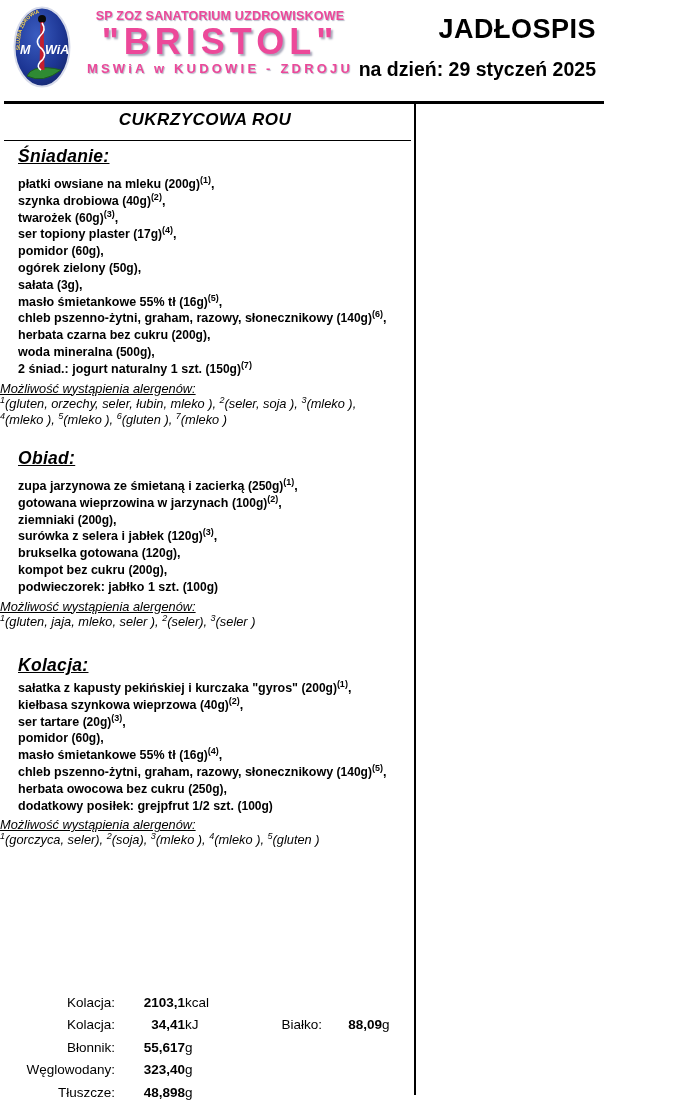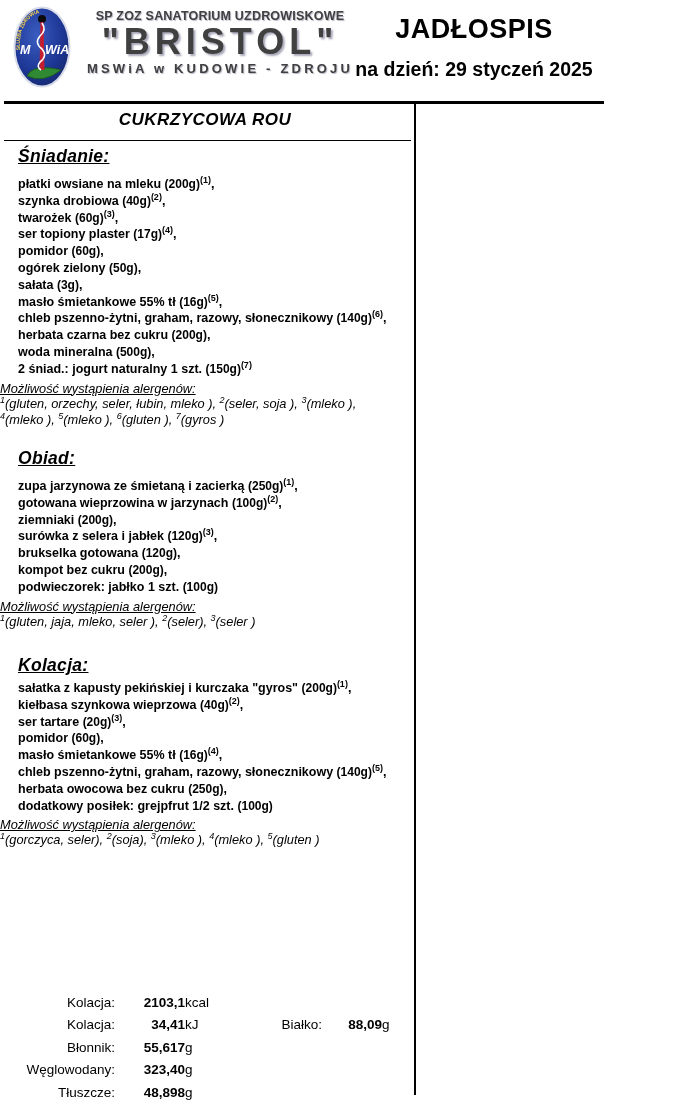--- a/index.html
+++ b/index.html
@@ -1,24 +1,24 @@
 <!DOCTYPE html>
 <html lang="pl"><head>
 <meta charset="utf-8">
 <style>
   html,body{margin:0;padding:0;background:#fff;}
   body{width:692px;height:1115px;position:relative;font-family:"Liberation Sans",sans-serif;color:#000;overflow:hidden;}
 
   
   .logo{position:absolute;left:13px;top:5px;width:58px;height:84px;}
-  .org-block{position:absolute;left:76px;top:9px;width:288px;text-align:center;color:#404040;}
+  .org-block{position:absolute;left:76px;top:9px;width:288px;text-align:center;color:#ec4899;}
   .org-line1{font-size:12.5px;font-weight:bold;letter-spacing:.2px;white-space:nowrap;text-shadow:1px 1px 1px #b9b9c9;}
   .org-name{font-size:36px;font-weight:bold;letter-spacing:5px;line-height:38px;white-space:nowrap;text-shadow:2px 2px 2px #a9a9bb;}
   .org-line3{font-size:13px;font-weight:bold;letter-spacing:3.2px;white-space:nowrap;text-shadow:1px 1px 1px #b9b9c9;}
-  .header-right{position:absolute;left:352px;top:14px;width:244px;text-align:center;}
+  .header-right{position:absolute;left:352px;top:14px;width:244px;text-align:right;}
   .doc-title{font-size:27px;font-weight:bold;letter-spacing:.5px;}
   .doc-date{font-size:19.5px;font-weight:bold;margin-top:13px;white-space:nowrap;}
 
   
   .rule-top{position:absolute;left:4px;top:101px;width:600px;height:3px;background:#000;}
   .vline{position:absolute;left:414px;top:101px;width:2px;height:994px;background:#000;}
   .diet-title{position:absolute;left:0;top:110px;width:410px;text-align:center;font-size:17px;font-weight:bold;font-style:italic;letter-spacing:.5px;}
   .diet-underline{position:absolute;left:4px;top:140px;width:407px;height:1px;background:#000;}
 
   
@@ -84,21 +84,21 @@
 <div class="rule-top"></div>
 <div class="vline"></div>
 
 <div class="diet-title">CUKRZYCOWA ROU</div>
 <div class="diet-underline"></div>
 
 <div id="sections">
     <div class="section sec-0"><div class="section-heading">Śniadanie:</div><div class="item-line"><span>płatki owsiane na mleku </span><span class="item-weight">(200g)</span><sup>(1)</sup><span>,</span></div><div class="item-line"><span>szynka drobiowa </span><span class="item-weight">(40g)</span><sup>(2)</sup><span>,</span></div><div class="item-line"><span>twarożek </span><span class="item-weight">(60g)</span><sup>(3)</sup><span>,</span></div><div class="item-line"><span>ser topiony plaster </span><span class="item-weight">(17g)</span><sup>(4)</sup><span>,</span></div><div class="item-line"><span>pomidor </span><span class="item-weight">(60g)</span><span>,</span></div><div class="item-line"><span>ogórek zielony </span><span class="item-weight">(50g)</span><span>,</span></div><div class="item-line"><span>sałata </span><span class="item-weight">(3g)</span><span>,</span></div><div class="item-line"><span>masło śmietankowe 55% tł </span><span class="item-weight">(16g)</span><sup>(5)</sup><span>,</span></div><div class="item-line"><span>chleb pszenno-żytni, graham, razowy, słonecznikowy </span><span class="item-weight">(140g)</span><sup>(6)</sup><span>,</span></div><div class="item-line"><span>herbata czarna bez cukru </span><span class="item-weight">(200g)</span><span>,</span></div><div class="item-line"><span>woda mineralna </span><span class="item-weight">(500g)</span><span>,</span></div><div class="item-line"><span>2 śniad.: jogurt naturalny 1 szt. </span><span class="item-weight">(150g)</span><sup>(7)</sup></div><div class="allergen-block">
         <div class="allergen-heading">Możliwość wystąpienia alergenów:</div>
         <div class="allergen-line"><sup>1</sup><span>(gluten, orzechy, seler, łubin, mleko ), </span><sup>2</sup><span>(seler,  soja ), </span><sup>3</sup><span>(mleko ),</span></div>
-        <div class="allergen-line"><sup>4</sup><span>(mleko ), </span><sup>5</sup><span>(mleko ), </span><sup>6</sup><span>(gluten  ), </span><sup>7</sup><span>(gyros )</span></div>
+        <div class="allergen-line"><sup>4</sup><span>(mleko ), </span><sup>5</sup><span>(mleko ), </span><sup>6</sup><span>(gluten  ), </span><sup>7</sup><span>(mleko )</span></div>
       </div></div>
     <div class="section sec-1"><div class="section-heading">Obiad:</div><div class="item-line"><span>zupa jarzynowa ze śmietaną i zacierką </span><span class="item-weight">(250g)</span><sup>(1)</sup><span>,</span></div><div class="item-line"><span>gotowana wieprzowina w jarzynach </span><span class="item-weight">(100g)</span><sup>(2)</sup><span>,</span></div><div class="item-line"><span>ziemniaki </span><span class="item-weight">(200g)</span><span>,</span></div><div class="item-line"><span>surówka z selera i jabłek </span><span class="item-weight">(120g)</span><sup>(3)</sup><span>,</span></div><div class="item-line"><span>brukselka gotowana </span><span class="item-weight">(120g)</span><span>,</span></div><div class="item-line"><span>kompot bez cukru </span><span class="item-weight">(200g)</span><span>,</span></div><div class="item-line"><span>podwieczorek: jabłko 1 szt. </span><span class="item-weight">(100g)</span></div><div class="allergen-block">
         <div class="allergen-heading">Możliwość wystąpienia alergenów:</div>
         <div class="allergen-line"><sup>1</sup><span>(gluten, jaja, mleko, seler ), </span><sup>2</sup><span>(seler), </span><sup>3</sup><span>(seler )</span></div>
       </div></div>
     <div class="section sec-2"><div class="section-heading">Kolacja:</div><div class="item-line"><span>sałatka z kapusty pekińskiej i kurczaka "gyros" </span><span class="item-weight">(200g)</span><sup>(1)</sup><span>,</span></div><div class="item-line"><span>kiełbasa szynkowa wieprzowa </span><span class="item-weight">(40g)</span><sup>(2)</sup><span>,</span></div><div class="item-line"><span>ser tartare </span><span class="item-weight">(20g)</span><sup>(3)</sup><span>,</span></div><div class="item-line"><span>pomidor </span><span class="item-weight">(60g)</span><span>,</span></div><div class="item-line"><span>masło śmietankowe 55% tł </span><span class="item-weight">(16g)</span><sup>(4)</sup><span>,</span></div><div class="item-line"><span>chleb pszenno-żytni, graham, razowy, słonecznikowy </span><span class="item-weight">(140g)</span><sup>(5)</sup><span>,</span></div><div class="item-line"><span>herbata owocowa bez cukru </span><span class="item-weight">(250g)</span><span>,</span></div><div class="item-line"><span>dodatkowy posiłek: grejpfrut 1/2 szt. </span><span class="item-weight">(100g)</span></div><div class="allergen-block">
         <div class="allergen-heading">Możliwość wystąpienia alergenów:</div>
         <div class="allergen-line"><sup>1</sup><span>(gorczyca, seler), </span><sup>2</sup><span>(soja), </span><sup>3</sup><span>(mleko ), </span><sup>4</sup><span>(mleko ), </span><sup>5</sup><span>(gluten  )</span></div>
       </div></div>
   </div>

